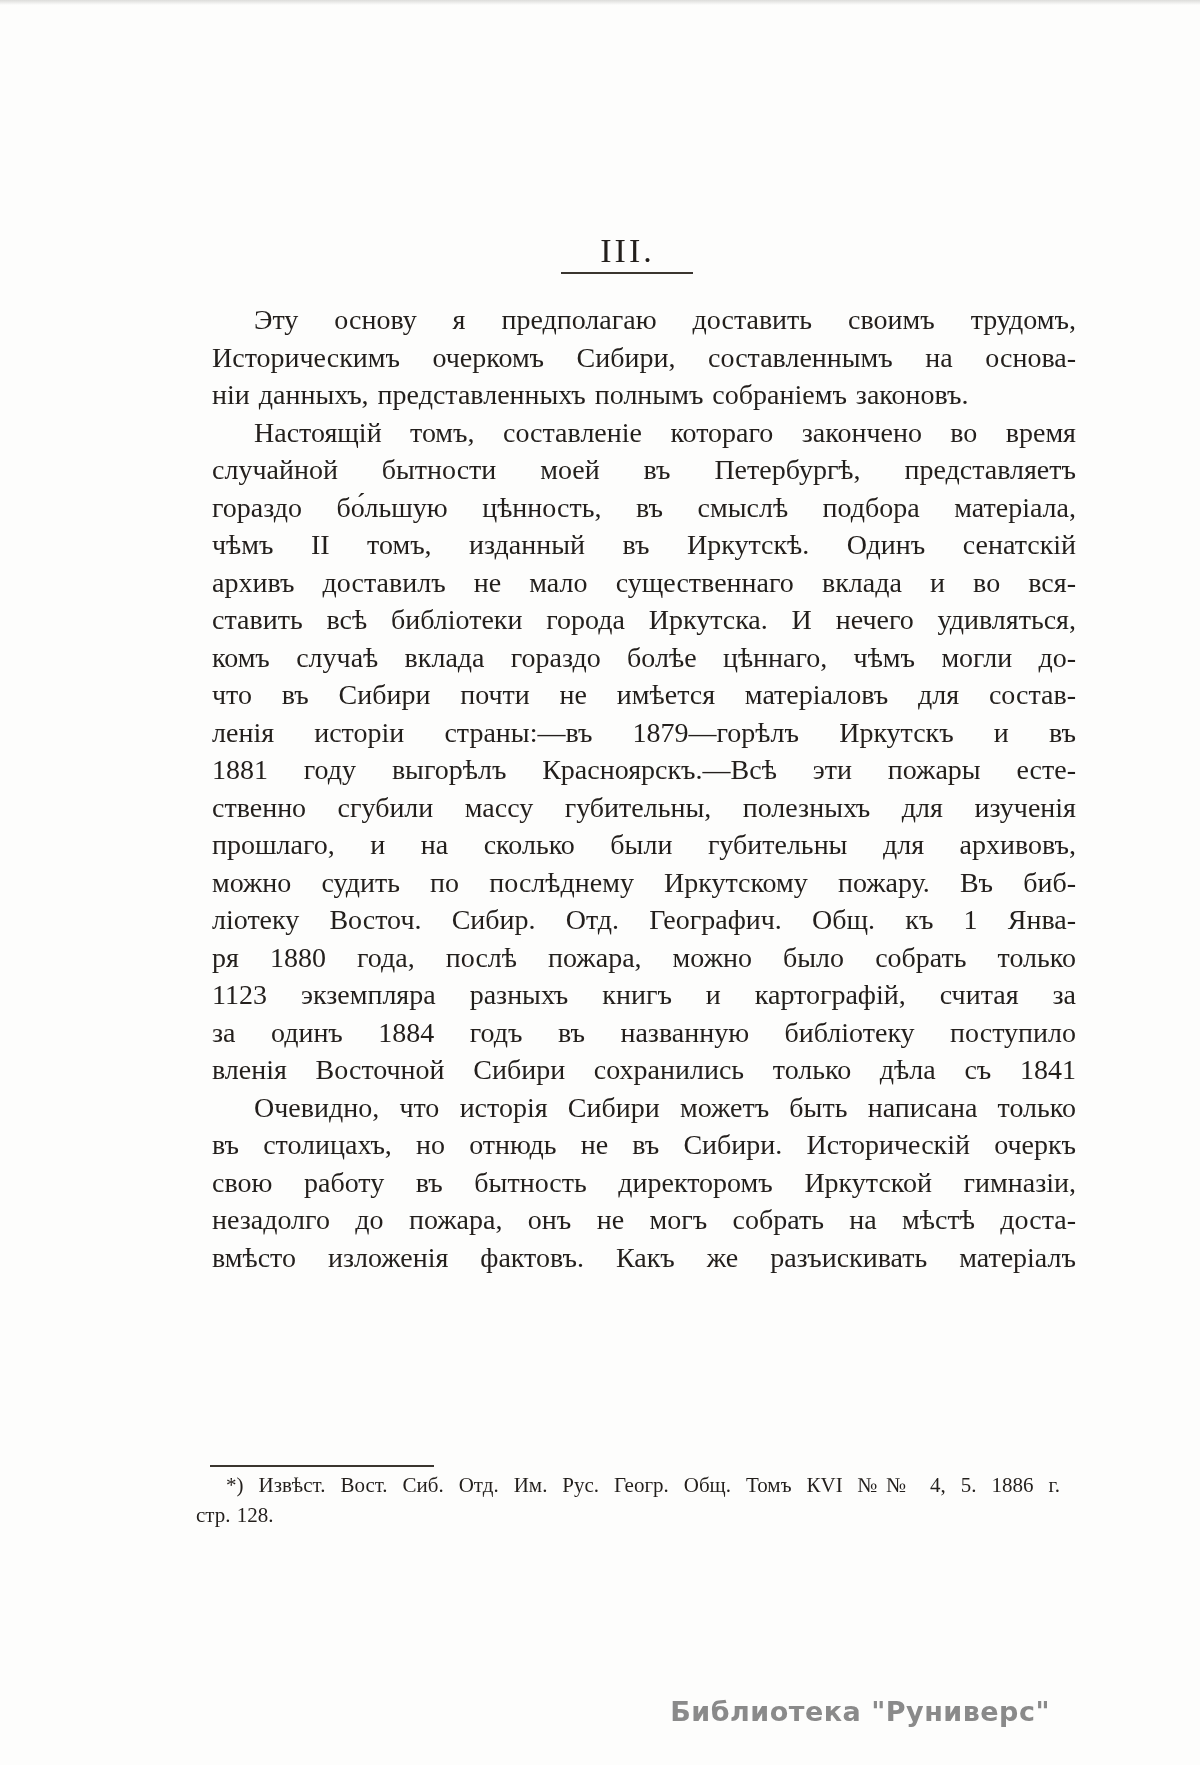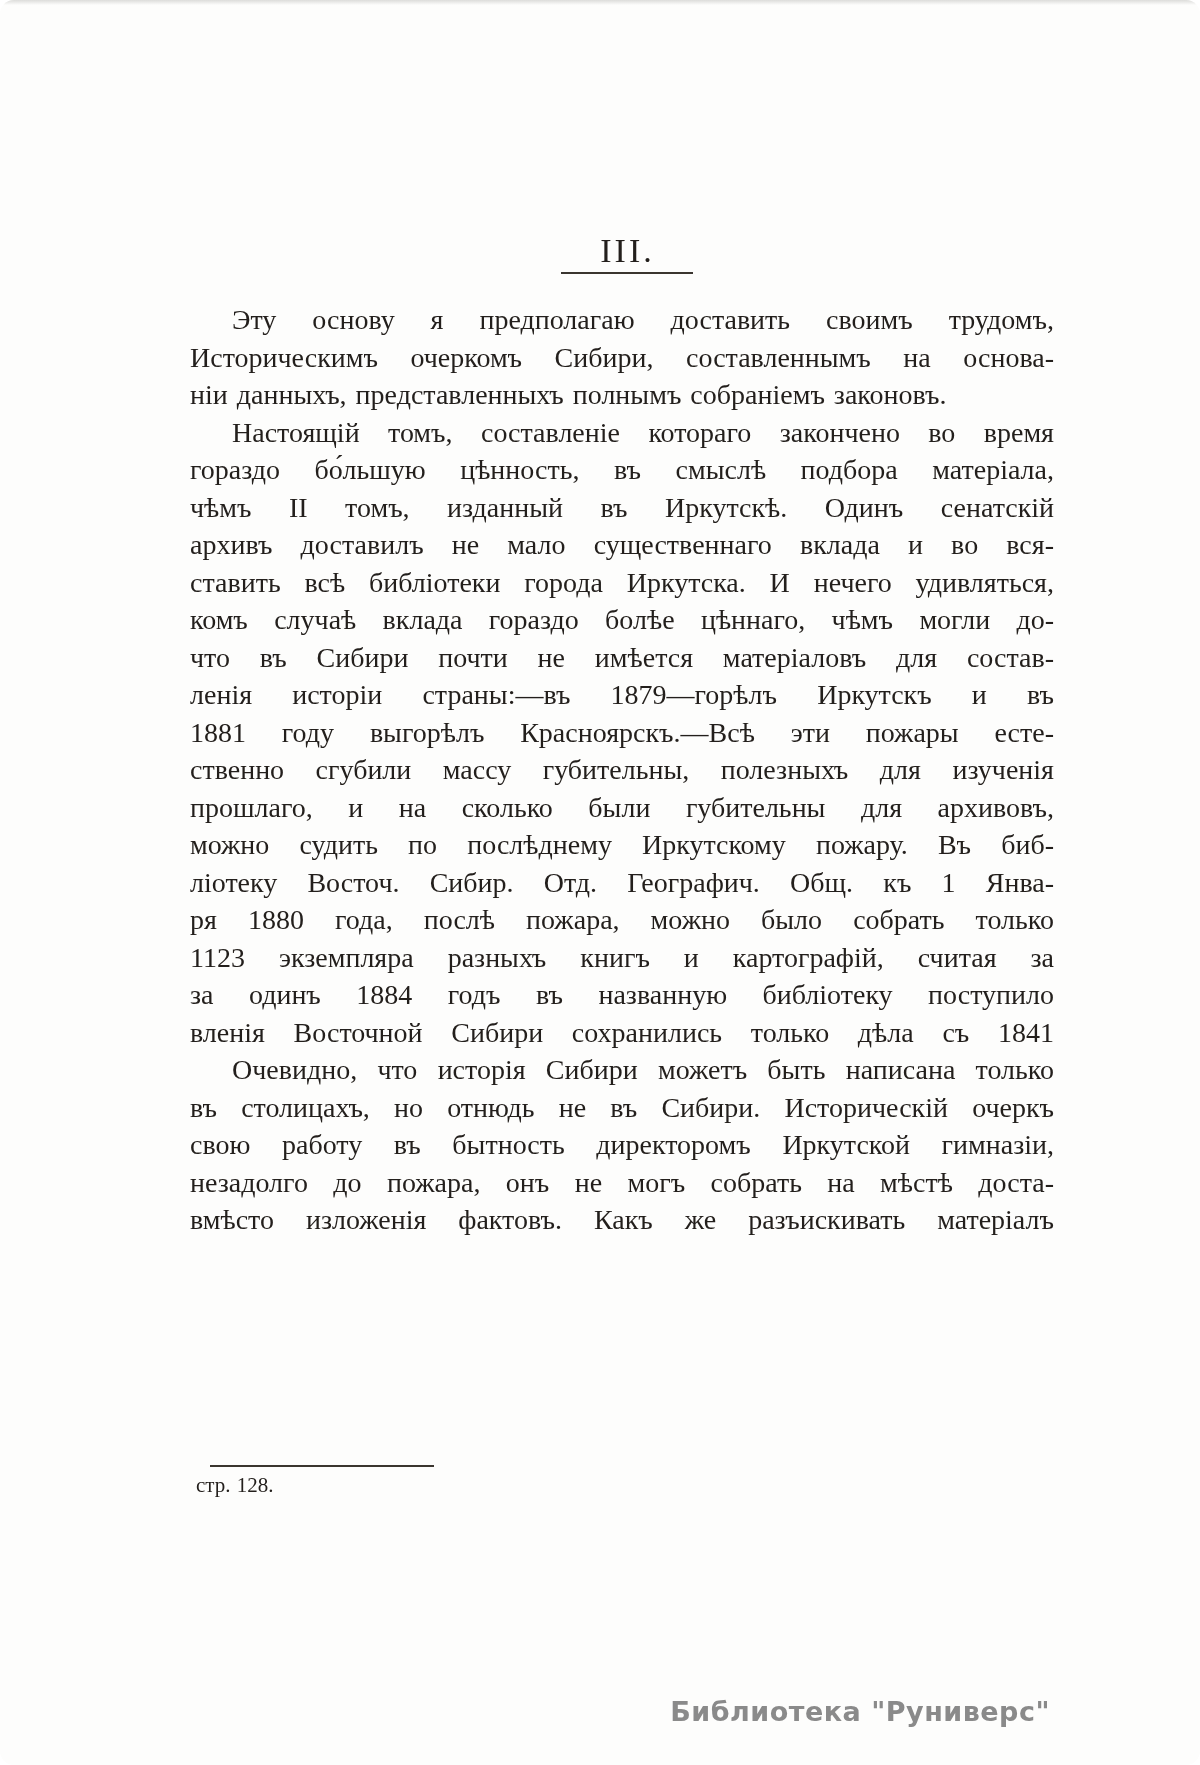--- a/index.html
+++ b/index.html
@@ -8,39 +8,38 @@
     --wm:#8a8a8a;
   }
   html,body{margin:0;padding:0;background:#ffffff;}
   .page{
     position:relative;
     width:1200px;height:1765px;
     background:var(--paper);
     overflow:hidden;
     font-family:"Liberation Serif","DejaVu Serif",serif;
     color:var(--ink);
-    border-radius:14px;
   }
   .scan-edge{
     position:absolute;top:0;left:0;right:0;height:5px;
     background:linear-gradient(#dcdcda,rgba(255,255,255,0));
   }
   .heading{
     position:absolute;top:234px;left:195px;width:865px;
     text-align:center;
     font-size:34px;line-height:34px;
     letter-spacing:3px;
     color:var(--ink);
   }
   .heading-rule{
     position:absolute;top:272px;left:561px;
     width:132px;height:2px;background:#3a352f;
   }
   .body-text{
-    position:absolute;top:301px;left:190px;width:864px;
+    position:absolute;top:301px;left:212px;width:864px;
     font-size:28px;line-height:37.5px;
     word-spacing:2px;
   }
   .line{height:37.5px;overflow:visible;}
   .line.j{text-align:justify;text-align-last:justify;-moz-text-align-last:justify;}
   .line.indent{text-indent:42px;}
   .footnote-rule{
     position:absolute;top:1465px;left:210px;
     width:224px;height:2px;background:#3a352f;
   }
@@ -66,20 +65,21 @@
 
   <div class="heading">III.</div>
 
   <div class="heading-rule"></div>
 
   <div class="body-text">
       <div class="line j indent">Эту основу я предполагаю доставить своимъ трудомъ,</div>
       <div class="line j">Историческимъ очеркомъ Сибири, составленнымъ на основа-</div>
       <div class="line">ніи данныхъ, представленныхъ полнымъ собраніемъ законовъ.</div>
       <div class="line j indent">Настоящій томъ, составленіе котораго закончено во время</div>
+      <div class="line j">случайной бытности моей въ Петербургѣ, представляетъ</div>
       <div class="line j">гораздо бо́льшую цѣнность, въ смыслѣ подбора матеріала,</div>
       <div class="line j">чѣмъ II томъ, изданный въ Иркутскѣ. Одинъ сенатскій</div>
       <div class="line j">архивъ доставилъ не мало существеннаго вклада и во вся-</div>
       <div class="line j">ставить всѣ библіотеки города Иркутска. И нечего удивляться,</div>
       <div class="line j">комъ случаѣ вклада гораздо болѣе цѣннаго, чѣмъ могли до-</div>
       <div class="line j">что въ Сибири почти не имѣется матеріаловъ для состав-</div>
       <div class="line j">ленія исторіи страны:—въ 1879—горѣлъ Иркутскъ и въ</div>
       <div class="line j">1881 году выгорѣлъ Красноярскъ.—Всѣ эти пожары есте-</div>
       <div class="line j">ственно сгубили массу губительны, полезныхъ для изученія</div>
       <div class="line j">прошлаго, и на сколько были губительны для архивовъ,</div>
@@ -92,17 +92,18 @@
       <div class="line j indent">Очевидно, что исторія Сибири можетъ быть написана только</div>
       <div class="line j">въ столицахъ, но отнюдь не въ Сибири. Историческій очеркъ</div>
       <div class="line j">свою работу въ бытность директоромъ Иркутской гимназіи,</div>
       <div class="line j">незадолго до пожара, онъ не могъ собрать на мѣстѣ доста-</div>
       <div class="line j">вмѣсто изложенія фактовъ. Какъ же разъискивать матеріалъ</div>
     </div>
 
   <div class="footnote-rule"></div>
 
   <div class="footnote">
+      <div class="line j indent">*) Извѣст. Вост. Сиб. Отд. Им. Рус. Геогр. Общ. Томъ КVI №№ 4, 5. 1886 г.</div>
       <div class="line">стр. 128.</div>
     </div>
 
   <div class="watermark">Библиотека "Руниверс"</div>
 </div>
 
 </body></html>

